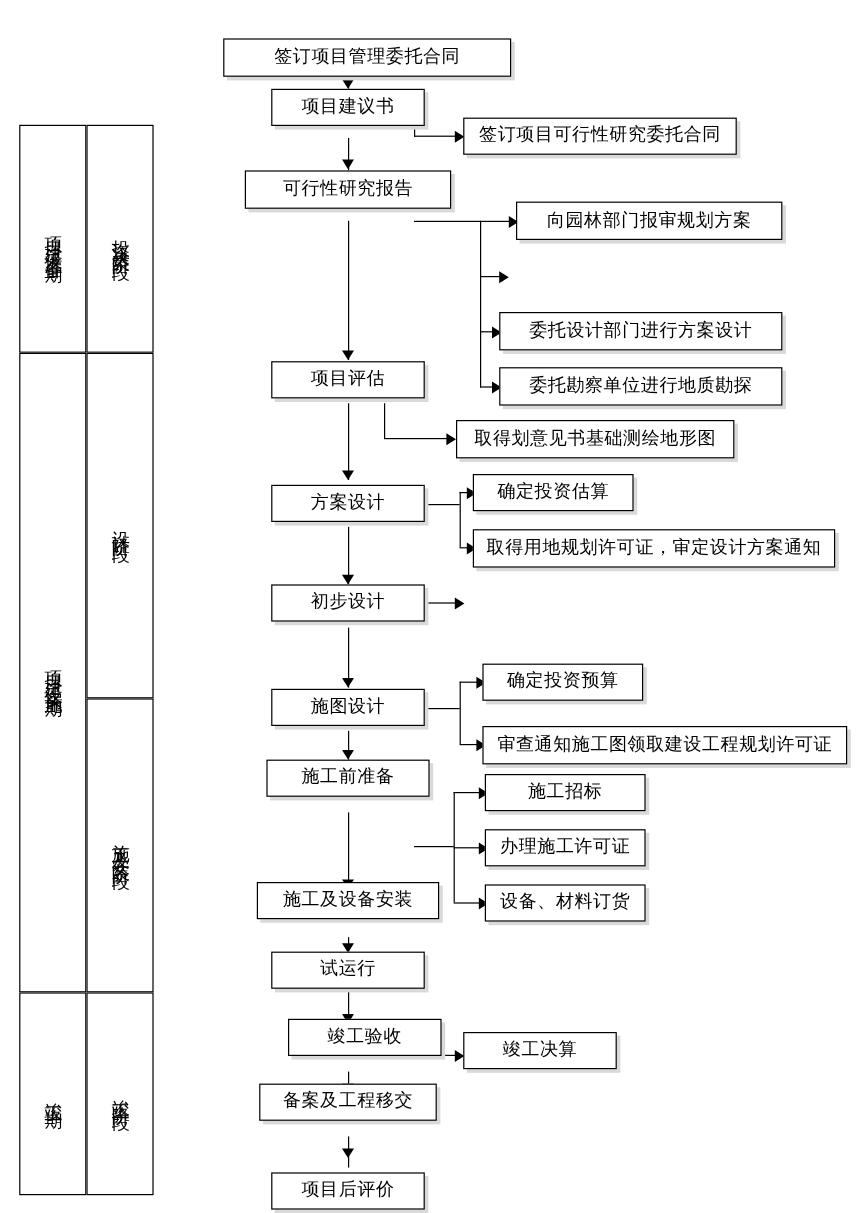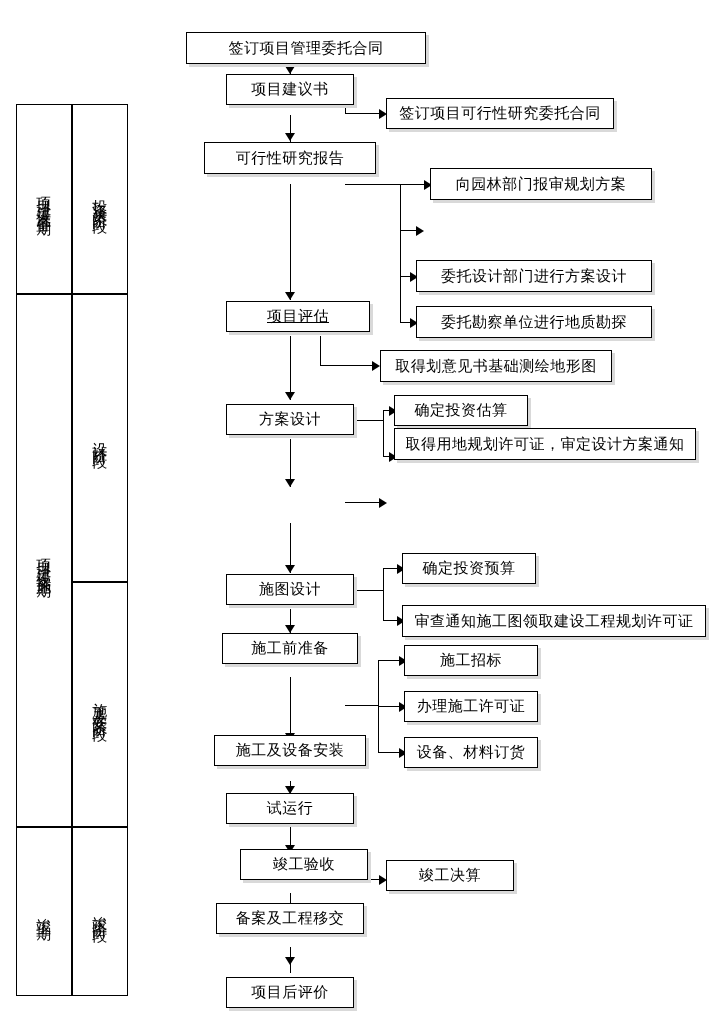--- a/index.html
+++ b/index.html
@@ -188,24 +188,25 @@
 
   <div class="line hline" style="left:345px; top:879px; width:38px;"></div>
   <div class="arrow-right" style="left:379px; top:875px;"></div>
 
   <div class="box shadow" style="left:186px; top:18px; width:240px; height:32px;margin-top:14px;">签订项目管理委托合同</div>
 
   <div class="box shadow" style="left:226px; top:74px; width:128px; height:31px;">项目建议书</div>
 
   <div class="box shadow" style="left:204px; top:142px; width:172px; height:32px;">可行性研究报告</div>
 
-  <div class="box shadow" style="left:226px; top:301px; width:144px; height:31px;text-decoration:underline;">项目评估</div>
+  <div class="box shadow" style="left:226px; top:301px; width:128px; height:31px;">项目评估</div>
 
   <div class="box shadow" style="left:226px; top:404px; width:128px; height:31px;">方案设计</div>
 
+  <div class="box shadow" style="left:226px; top:487px; width:128px; height:31px;">初步设计</div>
 
   <div class="box shadow" style="left:226px; top:574px; width:128px; height:31px;">施图设计</div>
 
   <div class="box shadow" style="left:222px; top:633px; width:136px; height:31px;">施工前准备</div>
 
   <div class="box shadow" style="left:214px; top:735px; width:152px; height:31px;">施工及设备安装</div>
 
   <div class="box shadow" style="left:226px; top:793px; width:128px; height:31px;">试运行</div>
 
   <div class="box shadow" style="left:226px; top:849px; width:128px; height:31px;margin-left:14px;">竣工验收</div>
@@ -220,21 +221,21 @@
 
 
   <div class="box shadow" style="left:416px; top:260px; width:236px; height:32px;">委托设计部门进行方案设计</div>
 
   <div class="box shadow" style="left:416px; top:306px; width:236px; height:32px;">委托勘察单位进行地质勘探</div>
 
   <div class="box shadow" style="left:380px; top:350px; width:232px; height:32px;">取得划意见书基础测绘地形图</div>
 
   <div class="box shadow" style="left:394px; top:395px; width:134px; height:31px;">确定投资估算</div>
 
-  <div class="box shadow" style="left:394px; top:428px; width:302px; height:32px;">取得用地规划许可证，审定设计方案通知</div>
+  <div class="box shadow" style="left:394px; top:441px; width:302px; height:32px;">取得用地规划许可证，审定设计方案通知</div>
 
 
   <div class="box shadow" style="left:402px; top:553px; width:134px; height:31px;">确定投资预算</div>
 
   <div class="box shadow" style="left:402px; top:605px; width:304px; height:32px;">审查通知施工图领取建设工程规划许可证</div>
 
   <div class="box shadow" style="left:404px; top:645px; width:134px; height:31px;">施工招标</div>
 
   <div class="box shadow" style="left:404px; top:691px; width:134px; height:31px;">办理施工许可证</div>
 

